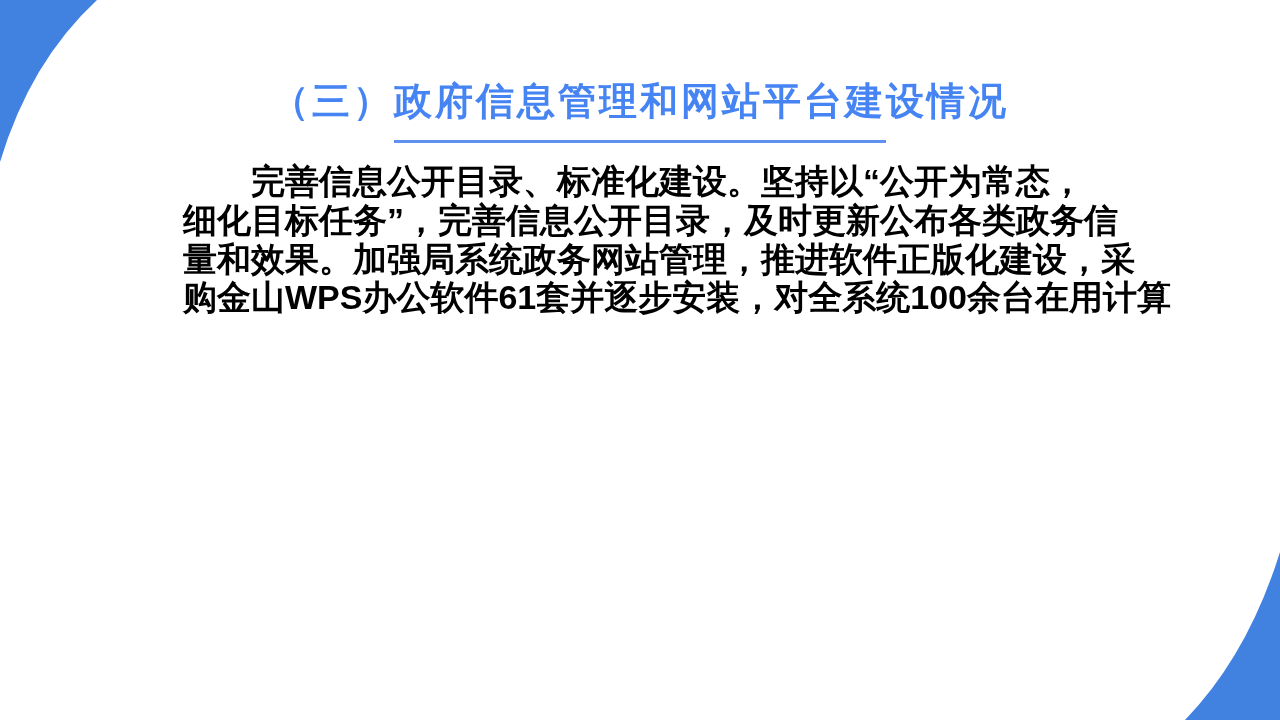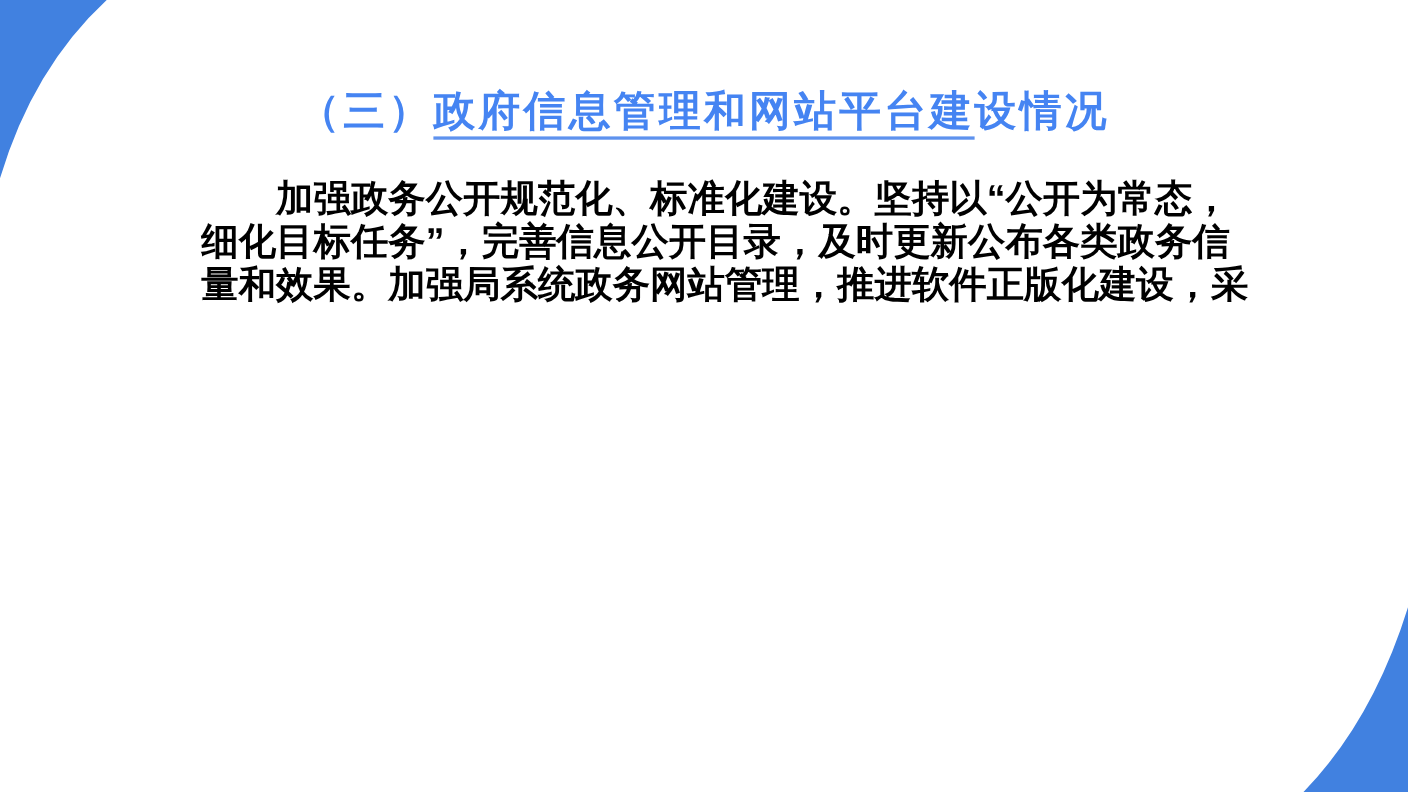--- a/index.html
+++ b/index.html
@@ -24,21 +24,21 @@
     width: 100%;
     text-align: center;
     font-size: 38px;
     font-weight: 700;
     letter-spacing: 3px;
     color: #4584f2;
     white-space: nowrap;
   }
   .slide-title .title-underlined {
     border-bottom: 3px solid #5e92ee;
-    padding-bottom: 1px;
+    padding-bottom: 18px;
   }
   .body-paragraph {
     position: absolute;
     left: 183px;
     top: 162px;
     width: 932px;
     font-size: 34px;
     font-weight: 700;
     color: #000000;
     line-height: 38.8px;
@@ -55,18 +55,19 @@
   <svg class="corner-svg" viewBox="0 0 1280 720" xmlns="http://www.w3.org/2000/svg" aria-hidden="true">
     <path d="M0 0 L97 0 Q30 62 0 162 Z" fill="#4181e0"></path>
     <path d="M1280 720 L1185 720 Q1248 655 1280 552 Z" fill="#4181e0"></path>
   </svg>
 
   <div class="slide-title">
     <span>（三）</span><span class="title-underlined">政府信息管理和网站平台建</span><span>设情况</span>
   </div>
 
   <div class="body-paragraph">
-    <div class="body-line first">加强政务公开规范化、标准化建设。坚持以“公开为常态，</div>
+    <div class="body-line first">完善信息公开目录、标准化建设。坚持以“公开为常态，</div>
     <div class="body-line">细化目标任务”，完善信息公开目录，及时更新公布各类政务信</div>
     <div class="body-line">量和效果。加强局系统政务网站管理，推进软件正版化建设，采</div>
+    <div class="body-line">购金山WPS办公软件61套并逐步安装，对全系统100余台在用计算</div>
   </div>
 
 </div>
 
 </body></html>

